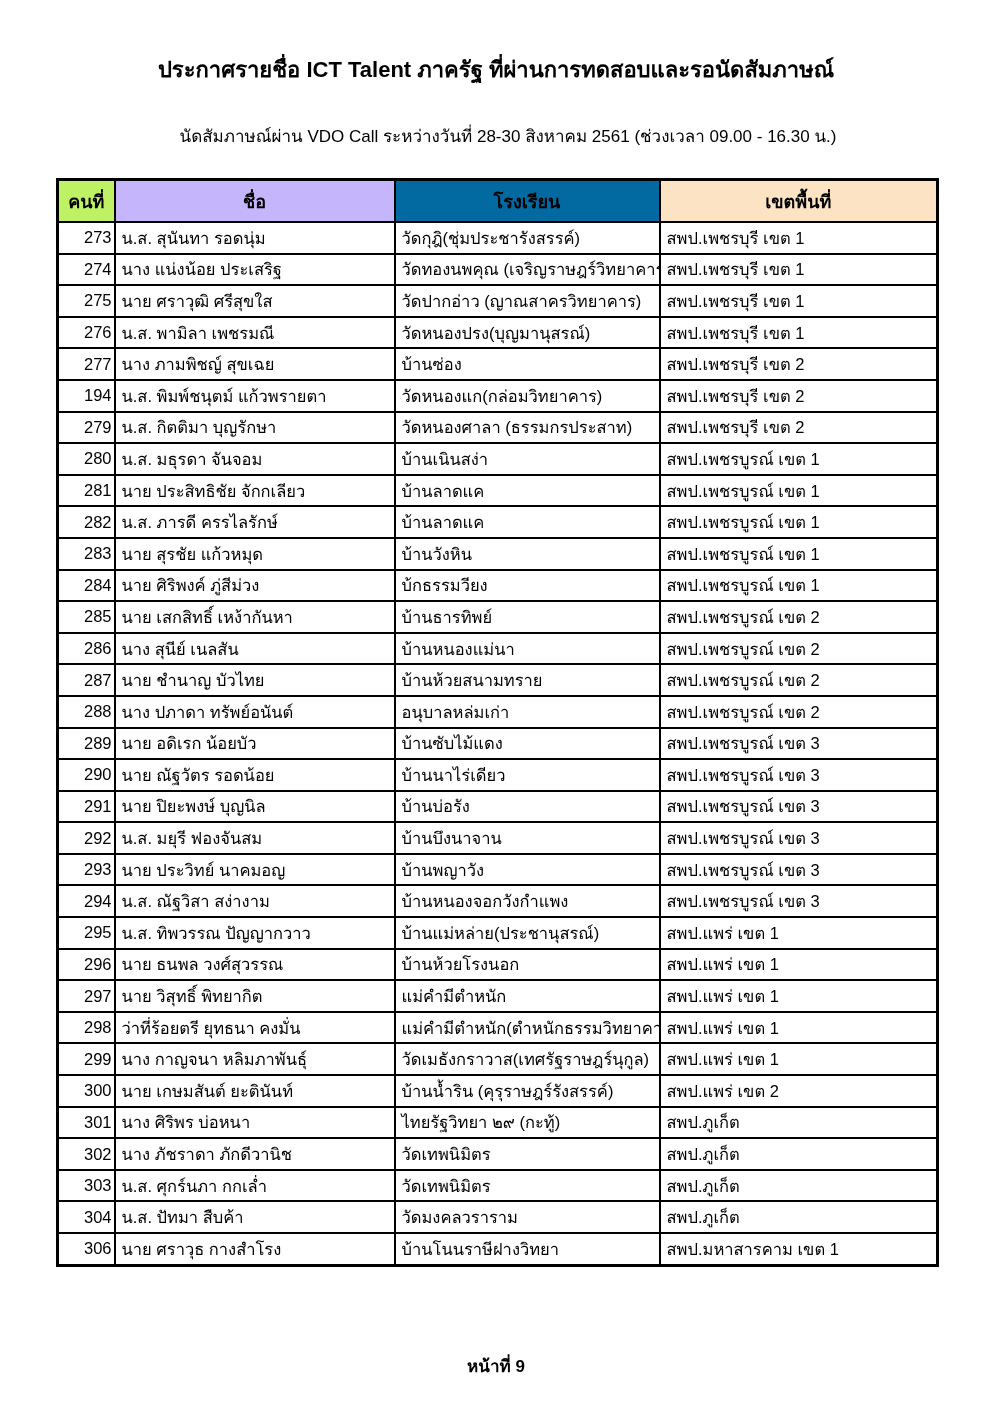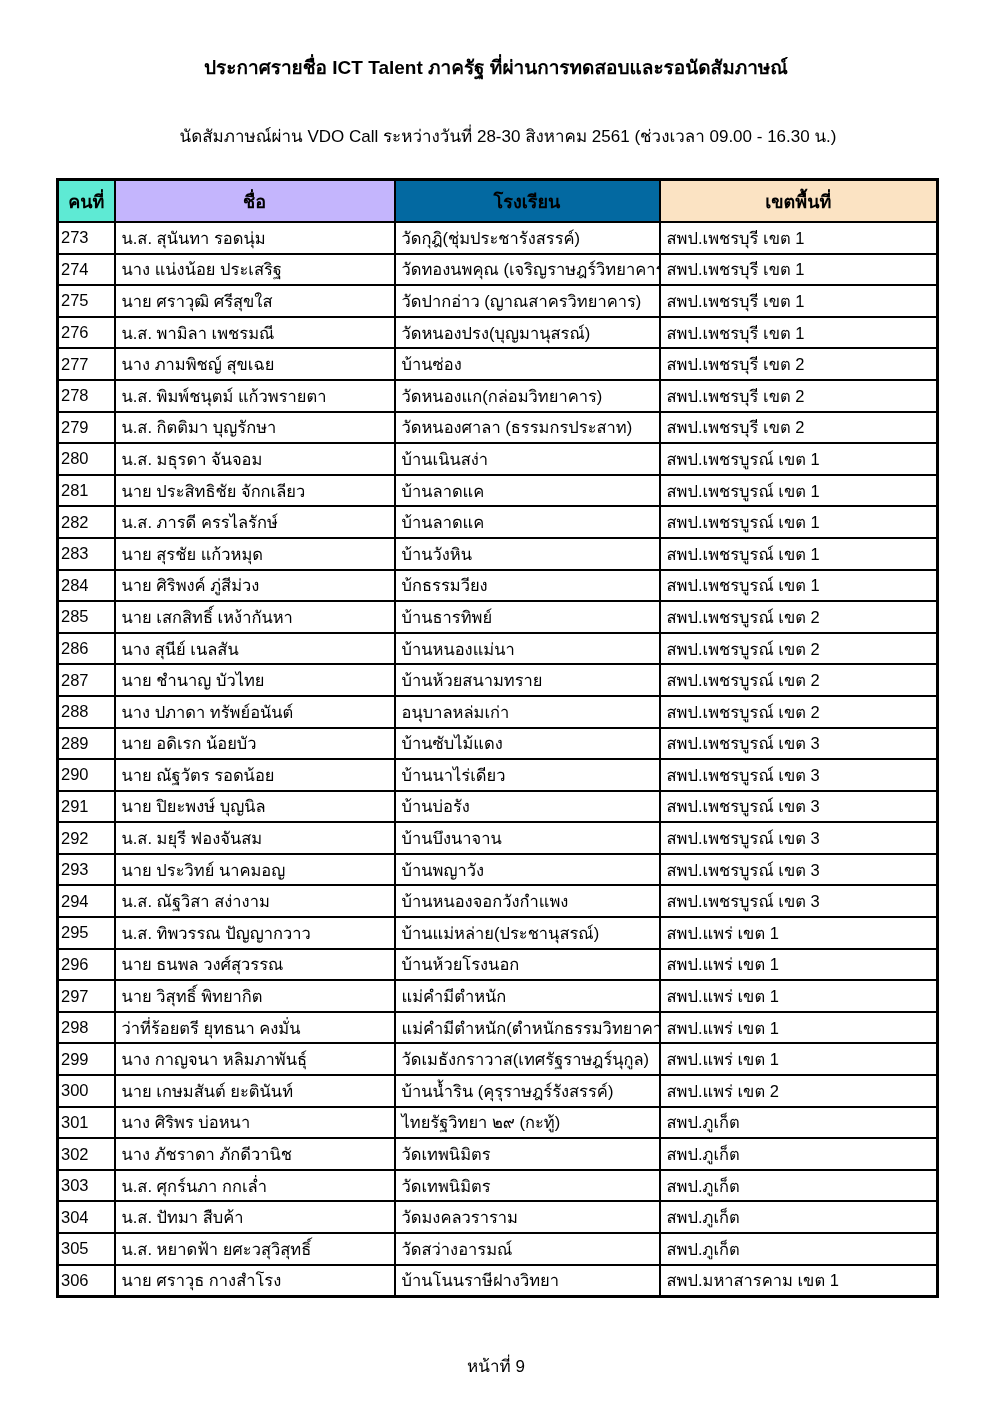--- a/index.html
+++ b/index.html
@@ -15,21 +15,21 @@
     font-family: "Liberation Sans", "DejaVu Sans", sans-serif;
     color: #000000;
     overflow: hidden;
   }
   .doc-title {
     position: absolute;
     top: 52px;
     left: 0;
     width: 100%;
     text-align: center;
-    font-size: 19px;
+    font-size: 22px;
     font-weight: bold;
   }
   .doc-subtitle {
     position: absolute;
     top: 122px;
     left: 0;
     width: 100%;
     text-align: center;
     font-size: 17px;
     font-weight: normal;
@@ -62,52 +62,52 @@
     font-size: 16.5px;
     font-weight: normal;
     height: 29.6px;
     padding: 0 2px 0 6px;
     vertical-align: middle;
     text-align: left;
     white-space: nowrap;
     overflow: hidden;
   }
   table.roster td.num {
-    text-align: left;
+    text-align: right;
     padding: 0 2px;
   }
   .doc-footer {
     position: absolute;
     top: 1352px;
     left: 0;
     width: 100%;
     text-align: center;
     font-size: 17px;
-    font-weight: normal;
+    font-weight: bold;
   }
 </style>
 </head>
 <body>
 
 <div class="page">
 
   <div class="doc-title">ประกาศรายชื่อ ICT Talent ภาครัฐ ที่ผ่านการทดสอบและรอนัดสัมภาษณ์</div>
 
   <div class="doc-subtitle">นัดสัมภาษณ์ผ่าน VDO Call ระหว่างวันที่ 28-30 สิงหาคม 2561 (ช่วงเวลา 09.00 - 16.30 น.)</div>
 
   <table class="roster">
     <colgroup>
       <col class="c-num">
       <col class="c-name">
       <col class="c-school">
       <col class="c-area">
     </colgroup>
     <thead>
       <tr>
-        <th style="background: #5eead4;">คนที่</th>
+        <th style="background: #bef264;">คนที่</th>
         <th style="background: #c4b5fd;">ชื่อ</th>
         <th style="background: #0369a1;">โรงเรียน</th>
         <th style="background: rgb(251, 227, 195);">เขตพื้นที่</th>
       </tr>
     </thead>
     <tbody>
         <tr>
           <td class="num">273</td>
           <td>น.ส. สุนันทา รอดนุ่ม</td>
           <td>วัดกุฎิ(ชุ่มประชารังสรรค์)</td>
@@ -131,21 +131,21 @@
           <td>วัดหนองปรง(บุญมานุสรณ์)</td>
           <td>สพป.เพชรบุรี เขต 1</td>
         </tr>
         <tr>
           <td class="num">277</td>
           <td>นาง ภามพิชญ์ สุขเฉย</td>
           <td>บ้านซ่อง</td>
           <td>สพป.เพชรบุรี เขต 2</td>
         </tr>
         <tr>
-          <td class="num">278</td>
+          <td class="num">194</td>
           <td>น.ส. พิมพ์ชนุตม์ แก้วพรายตา</td>
           <td>วัดหนองแก(กล่อมวิทยาคาร)</td>
           <td>สพป.เพชรบุรี เขต 2</td>
         </tr>
         <tr>
           <td class="num">279</td>
           <td>น.ส. กิตติมา บุญรักษา</td>
           <td>วัดหนองศาลา (ธรรมกรประสาท)</td>
           <td>สพป.เพชรบุรี เขต 2</td>
         </tr>
@@ -293,26 +293,20 @@
           <td>วัดเทพนิมิตร</td>
           <td>สพป.ภูเก็ต</td>
         </tr>
         <tr>
           <td class="num">304</td>
           <td>น.ส. ปัทมา สืบค้า</td>
           <td>วัดมงคลวราราม</td>
           <td>สพป.ภูเก็ต</td>
         </tr>
         <tr>
-          <td class="num">305</td>
-          <td>น.ส. หยาดฟ้า ยศะวสุวิสุทธิ์</td>
-          <td>วัดสว่างอารมณ์</td>
-          <td>สพป.ภูเก็ต</td>
-        </tr>
-        <tr>
           <td class="num">306</td>
           <td>นาย ศราวุธ กางสำโรง</td>
           <td>บ้านโนนราษีฝางวิทยา</td>
           <td>สพป.มหาสารคาม เขต 1</td>
         </tr>
       </tbody>
   </table>
 
   <div class="doc-footer">หน้าที่ 9</div>
 

